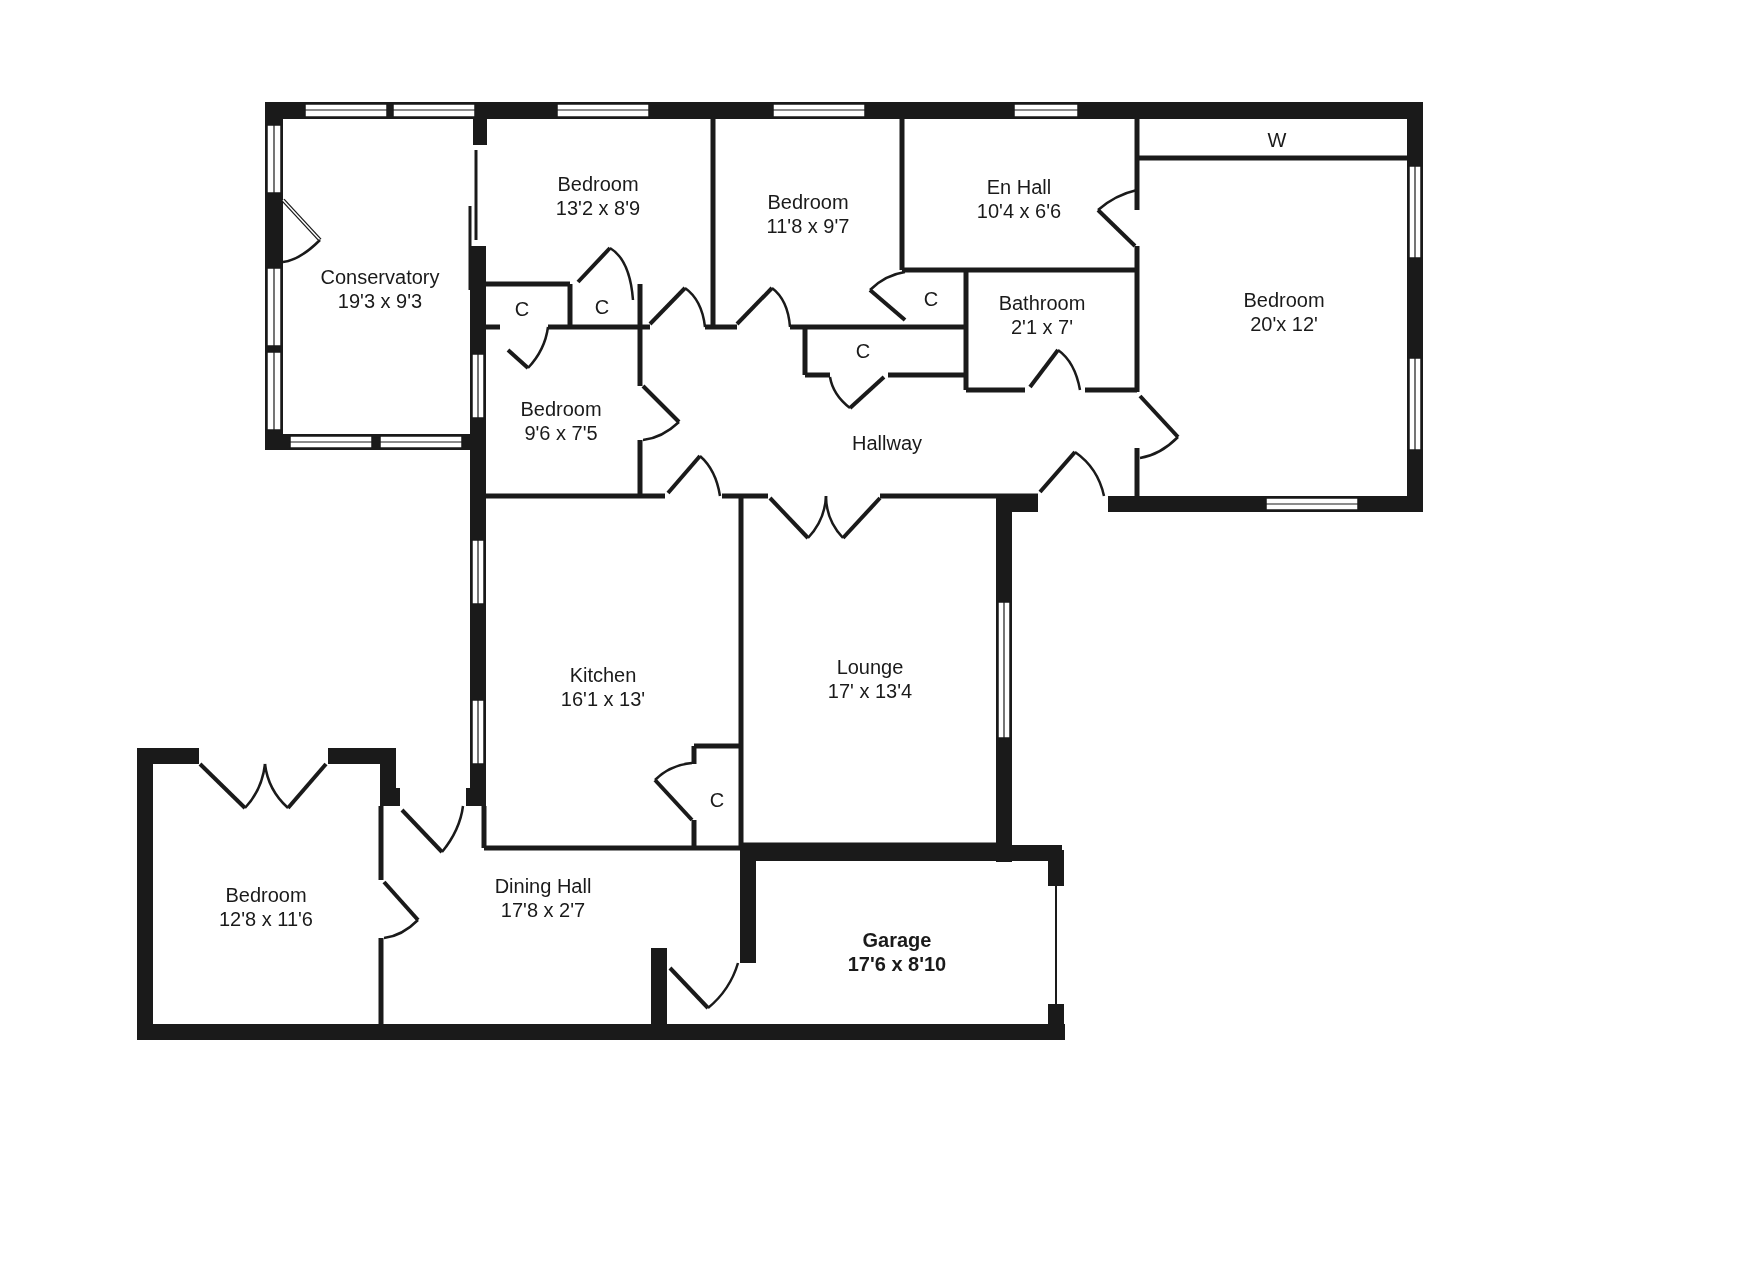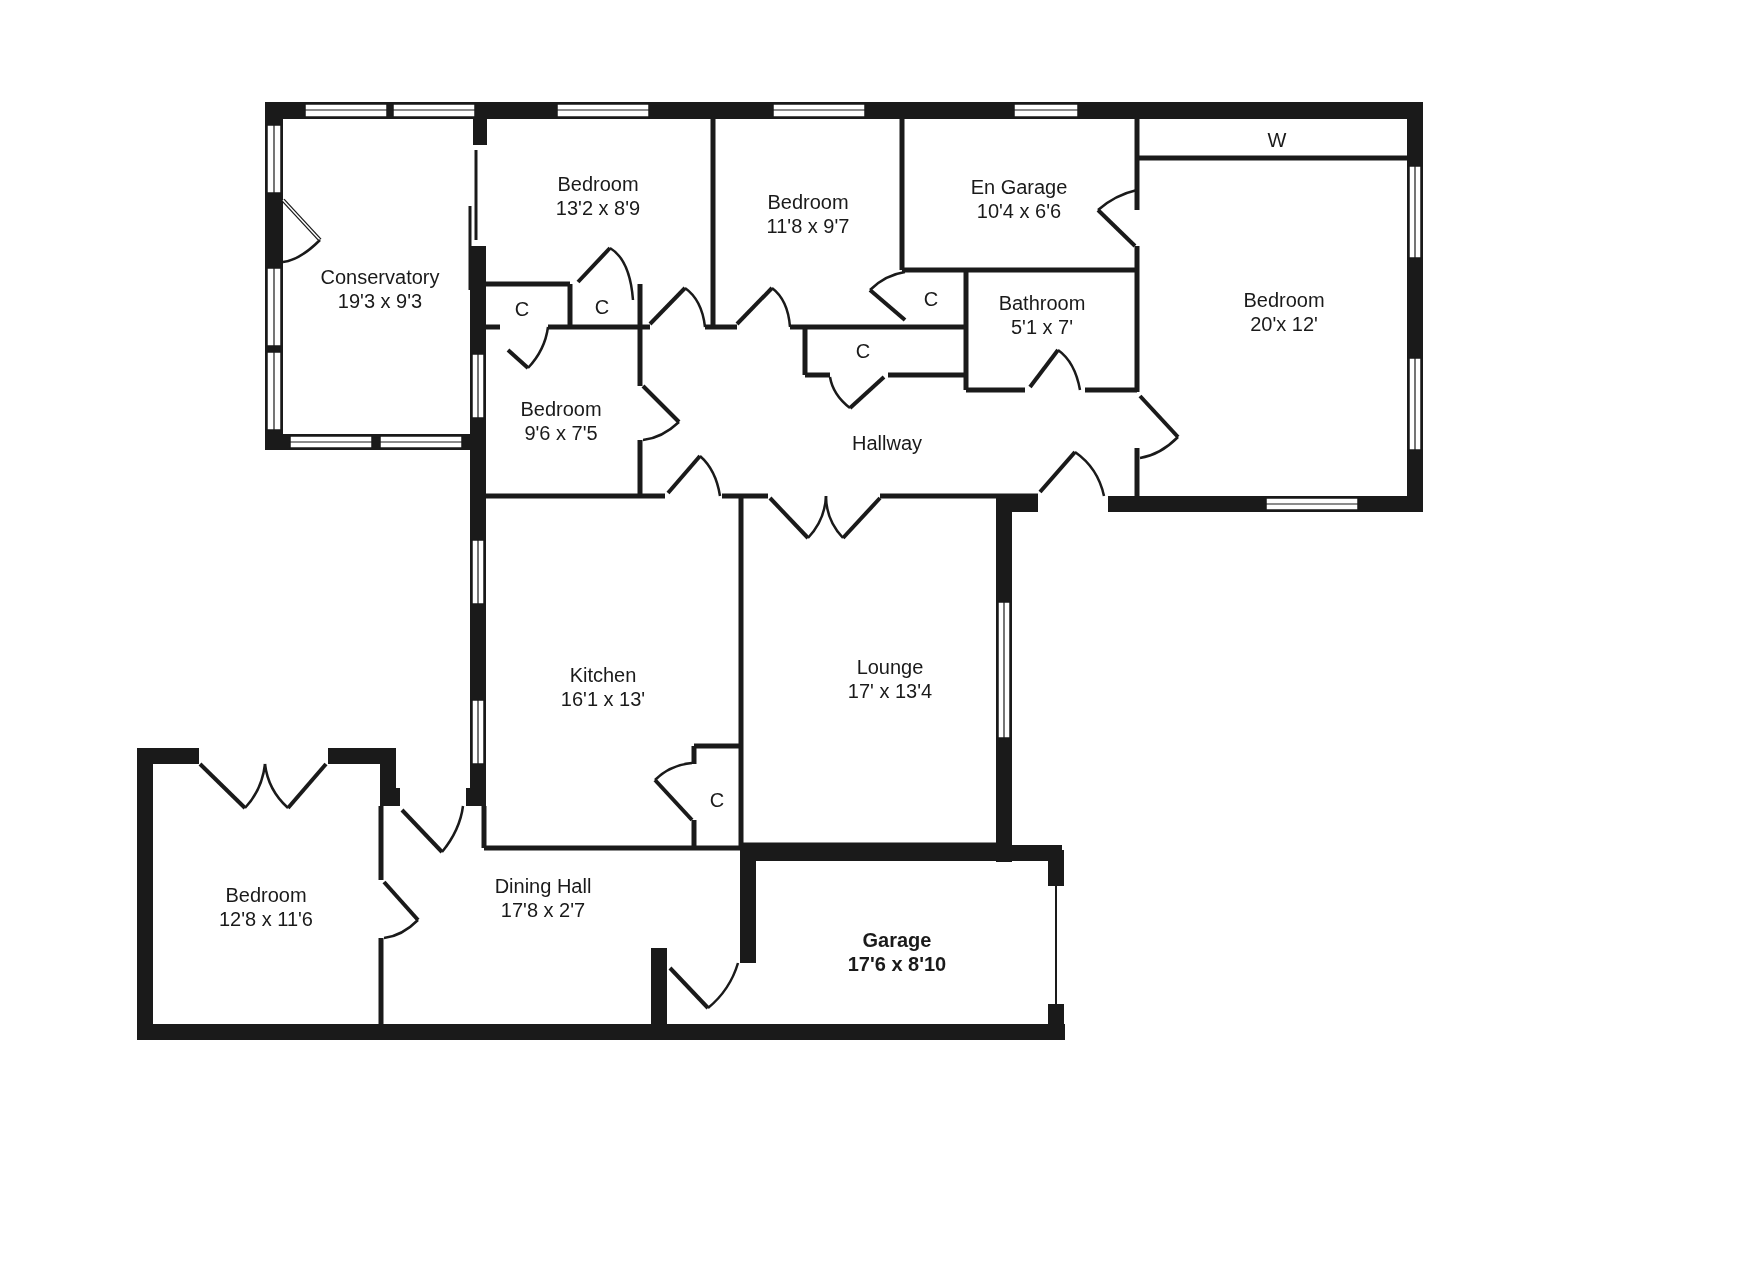--- a/index.html
+++ b/index.html
@@ -232,43 +232,43 @@
 </div>
 <div class="label" style="left:598px;top:172px;">
   <span>Bedroom</span>
   <span>13'2 x 8'9</span>
 </div>
 <div class="label" style="left:808px;top:190px;">
   <span>Bedroom</span>
   <span>11'8 x 9'7</span>
 </div>
 <div class="label" style="left:1019px;top:175px;">
-  <span>En Garage</span>
+  <span>En Hall</span>
   <span>10'4 x 6'6</span>
 </div>
 <div class="label" style="left:1284px;top:288px;">
   <span>Bedroom</span>
   <span>20'x 12'</span>
 </div>
 <div class="label" style="left:1042px;top:291px;">
   <span>Bathroom</span>
-  <span>5'1 x 7'</span>
+  <span>2'1 x 7'</span>
 </div>
 <div class="label" style="left:561px;top:397px;">
   <span>Bedroom</span>
   <span>9'6 x 7'5</span>
 </div>
 <div class="label" style="left:887px;top:431px;">
   <span>Hallway</span>
 </div>
 <div class="label" style="left:603px;top:635px;margin-top:28px;">
   <span>Kitchen</span>
   <span>16'1 x 13'</span>
 </div>
-<div class="label" style="left:870px;top:655px;margin-left:20px;">
+<div class="label" style="left:870px;top:655px;">
   <span>Lounge</span>
   <span>17' x 13'4</span>
 </div>
 <div class="label" style="left:266px;top:883px;">
   <span>Bedroom</span>
   <span>12'8 x 11'6</span>
 </div>
 <div class="label" style="left:543px;top:874px;">
   <span>Dining Hall</span>
   <span>17'8 x 2'7</span>

